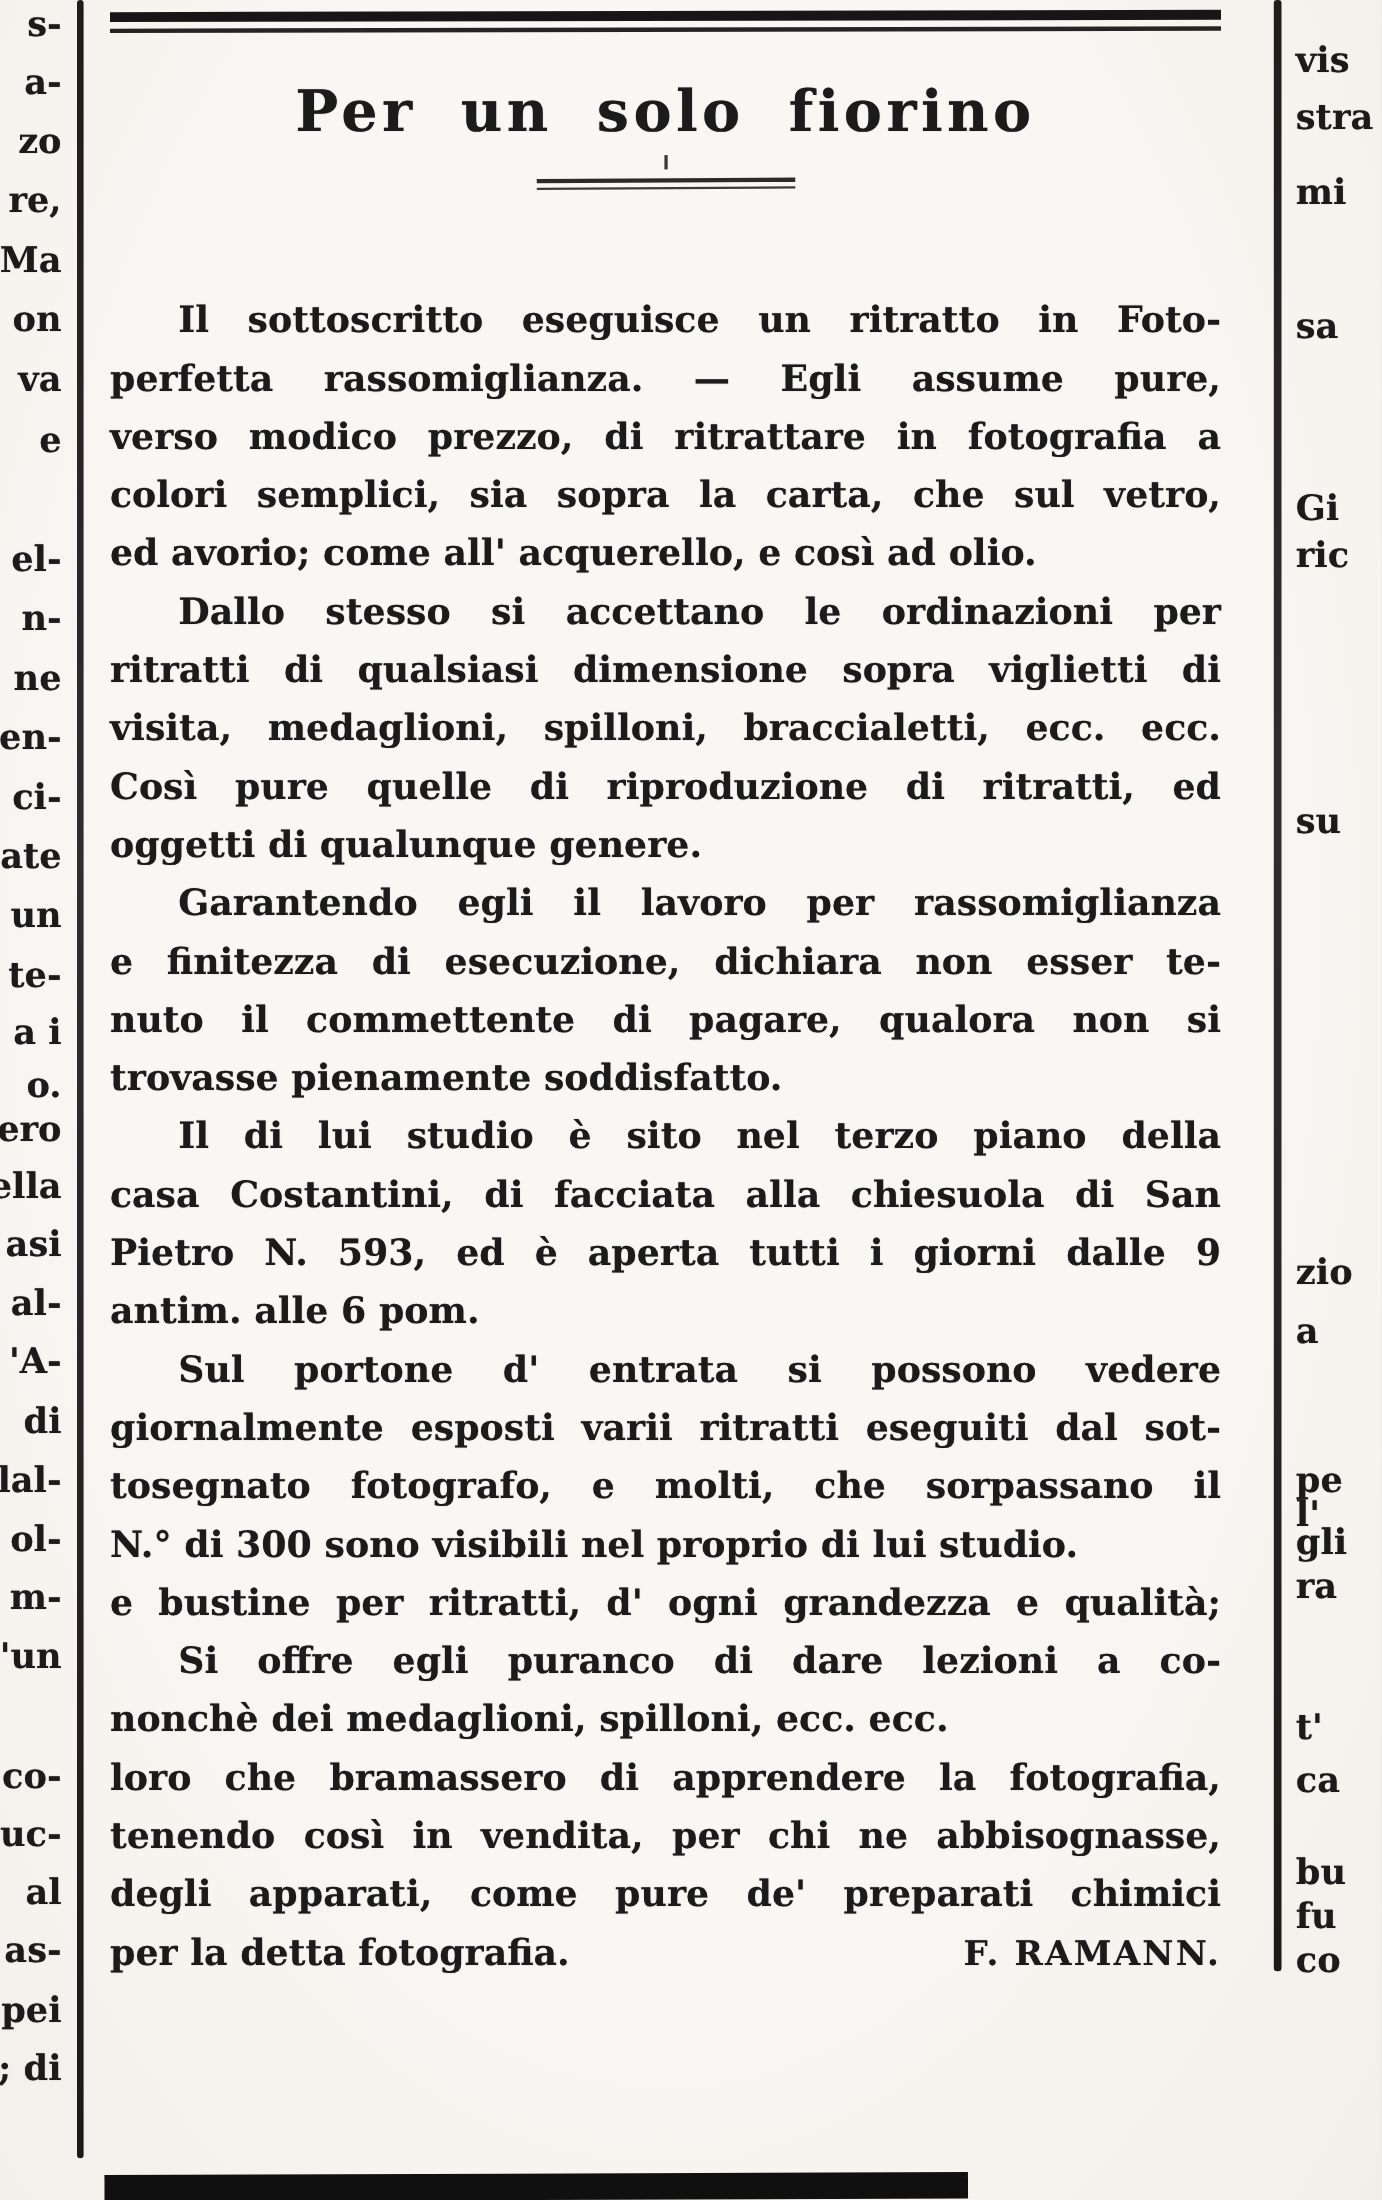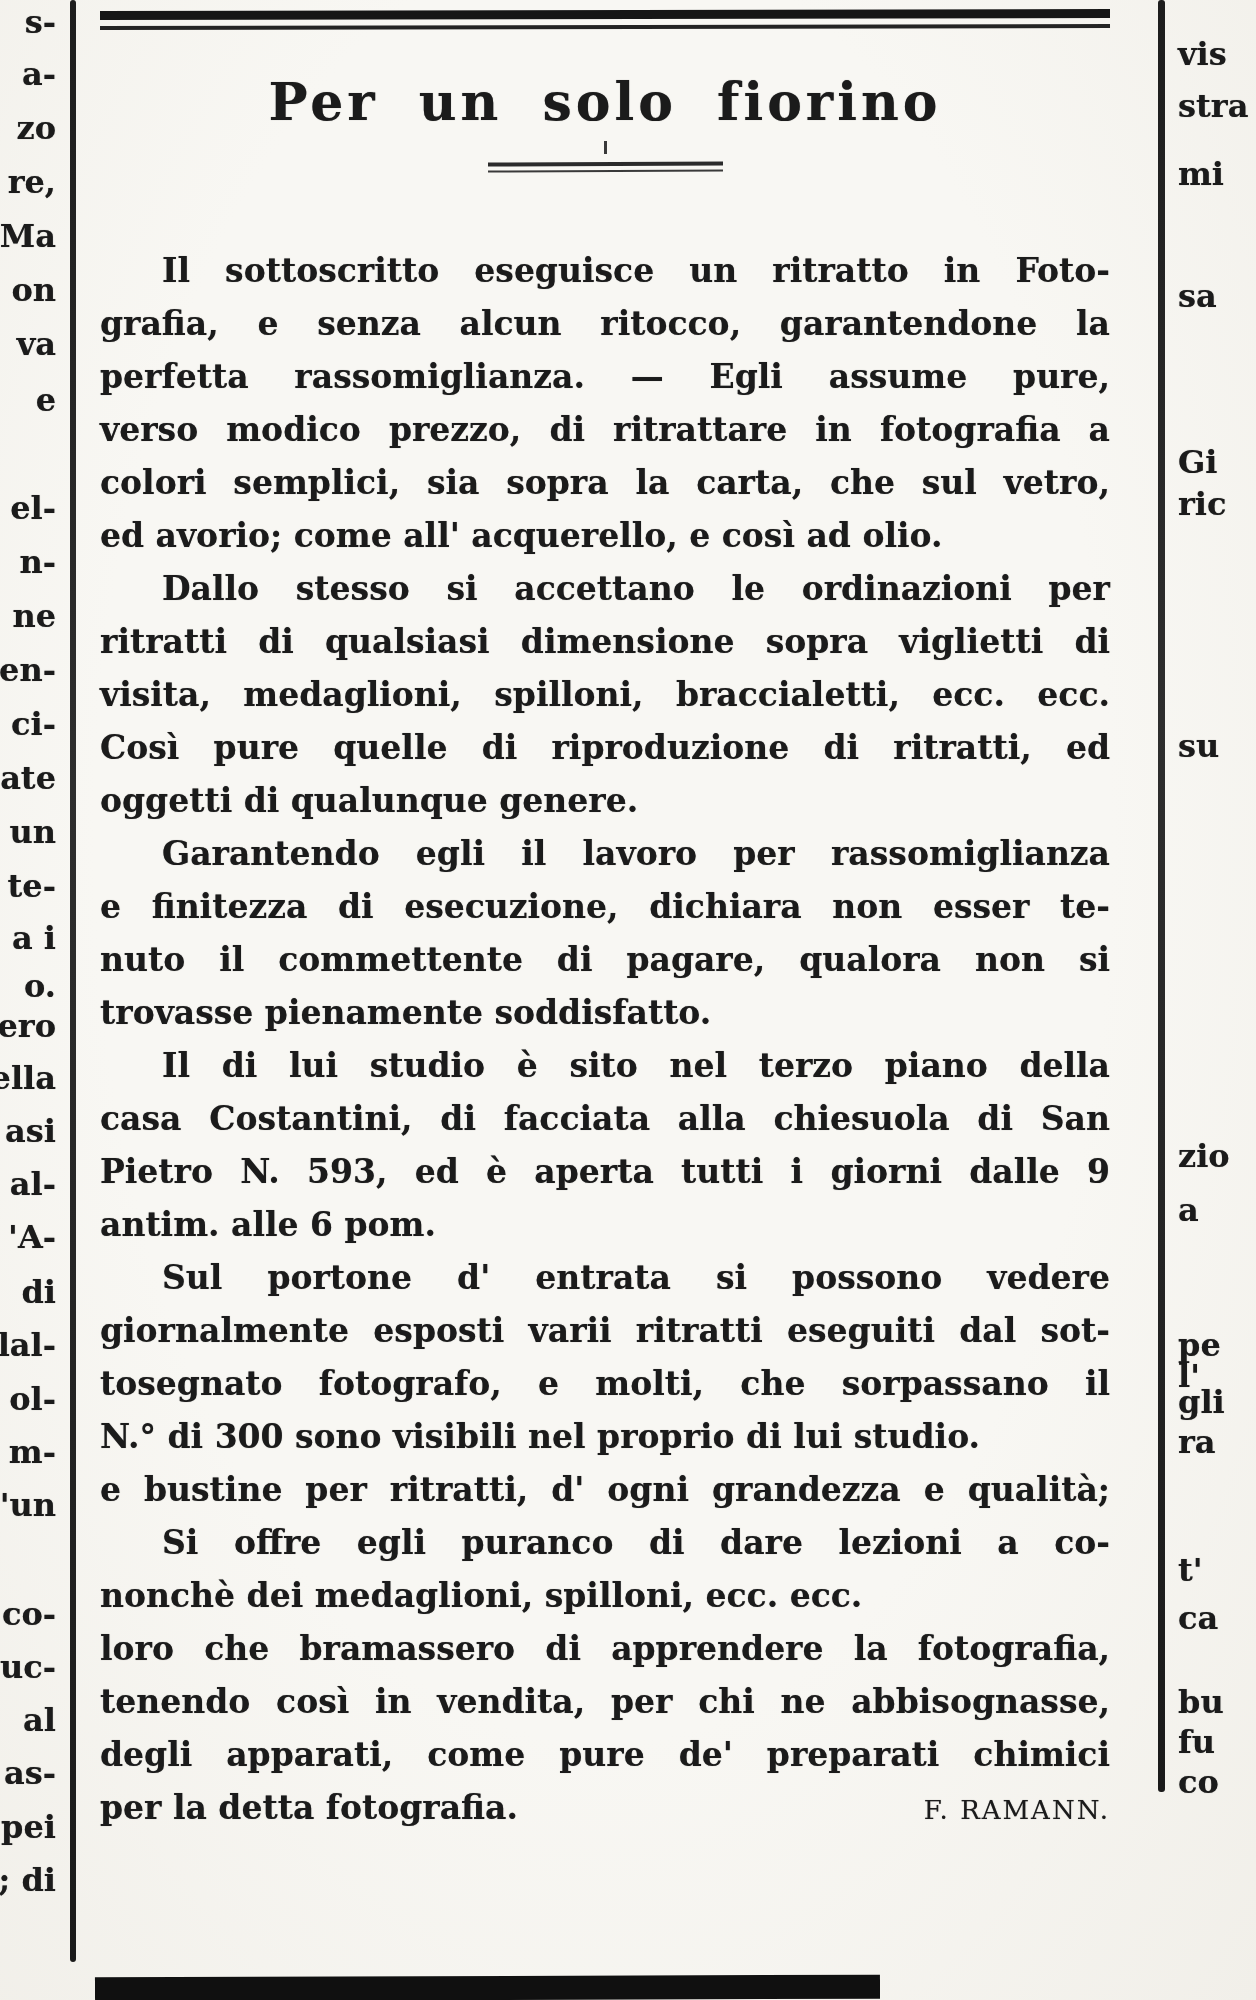--- a/index.html
+++ b/index.html
@@ -24,26 +24,26 @@
   .frag-col.left  .frag { right:6px; }
   .frag-col.right .frag { left:2px; }
 
   
   .article { position:absolute; left:100px; top:0; width:1010px; }
   .top-rule { margin-top:10px; height:6px; border-top:9px solid #161616; border-bottom:4px solid #242424; transform:rotate(-0.12deg); }
   .title { margin:44px 0 0 0; font-size:52px; line-height:58px; font-weight:700; text-align:center; letter-spacing:4px; word-spacing:18px; }
   .title-tick { width:3px; height:13px; background:#3a3a3a; margin:10px auto 0; }
   .divider { width:235px; margin:8px auto 0; height:4px; border-top:4px solid #2b2b2b; border-bottom:2px solid #3a3a3a; transform:rotate(-0.3deg); }
 
-  .body { margin-top:72px; }
+  .body { margin-top:92px; }
   .line { font-size:33px; line-height:53px; font-weight:700; text-align:justify; text-align-last:justify; text-shadow:0 0 0.8px rgba(25,25,25,0.55); }
   .line.para-start { text-indent:62px; }
   .line.para-end { text-align-last:left; }
   .sig-line { display:flex; justify-content:space-between; align-items:baseline; }
-  .sig { font-size:26px; letter-spacing:2px; font-weight:400; }
+  .sig { font-size:31px; letter-spacing:2px; font-weight:700; }
 
   
   .bottom-bar { position:absolute; left:95px; top:1976px; width:785px; height:24px; background:#101010; transform:rotate(-0.2deg); }
 </style>
 </head>
 <body>
 
 <div class="page">
 
   <div class="frag-col left" id="leftFrags">
@@ -85,21 +85,20 @@
 
   <div class="rule-v left-rule"></div>
 
   <div class="article">
     <div class="top-rule"></div>
     <h1 class="title ink">Per un solo fiorino</h1>
     <div class="title-tick"></div>
     <div class="divider"></div>
     <div class="body" id="articleBody">
         <div class="line para-start">Il sottoscritto eseguisce un ritratto in Foto-</div>
-        <div class="line">grafia, e senza alcun ritocco, garantendone la</div>
         <div class="line">perfetta rassomiglianza. — Egli assume pure,</div>
         <div class="line">verso modico prezzo, di ritrattare in fotografia a</div>
         <div class="line">colori semplici, sia sopra la carta, che sul vetro,</div>
         <div class="line para-end">ed avorio; come all' acquerello, e così ad olio.</div>
         <div class="line para-start">Dallo stesso si accettano le ordinazioni per</div>
         <div class="line">ritratti di qualsiasi dimensione sopra viglietti di</div>
         <div class="line">visita, medaglioni, spilloni, braccialetti, ecc. ecc.</div>
         <div class="line">Così pure quelle di riproduzione di ritratti, ed</div>
         <div class="line para-end">oggetti di qualunque genere.</div>
         <div class="line para-start">Garantendo egli il lavoro per rassomiglianza</div>

